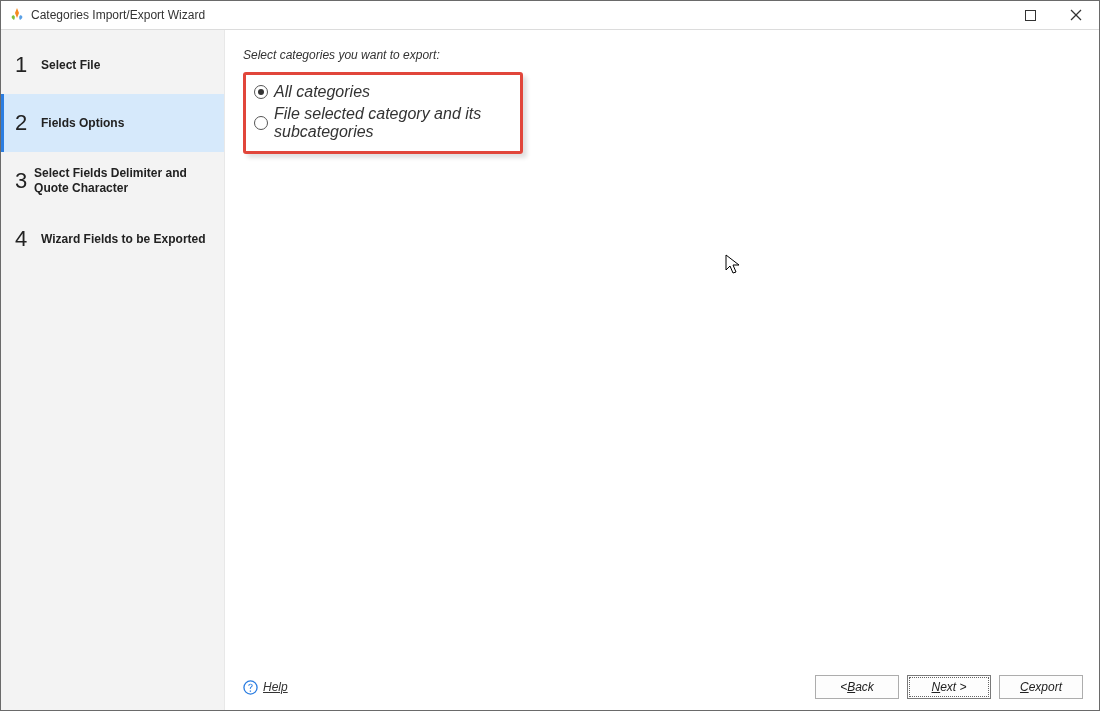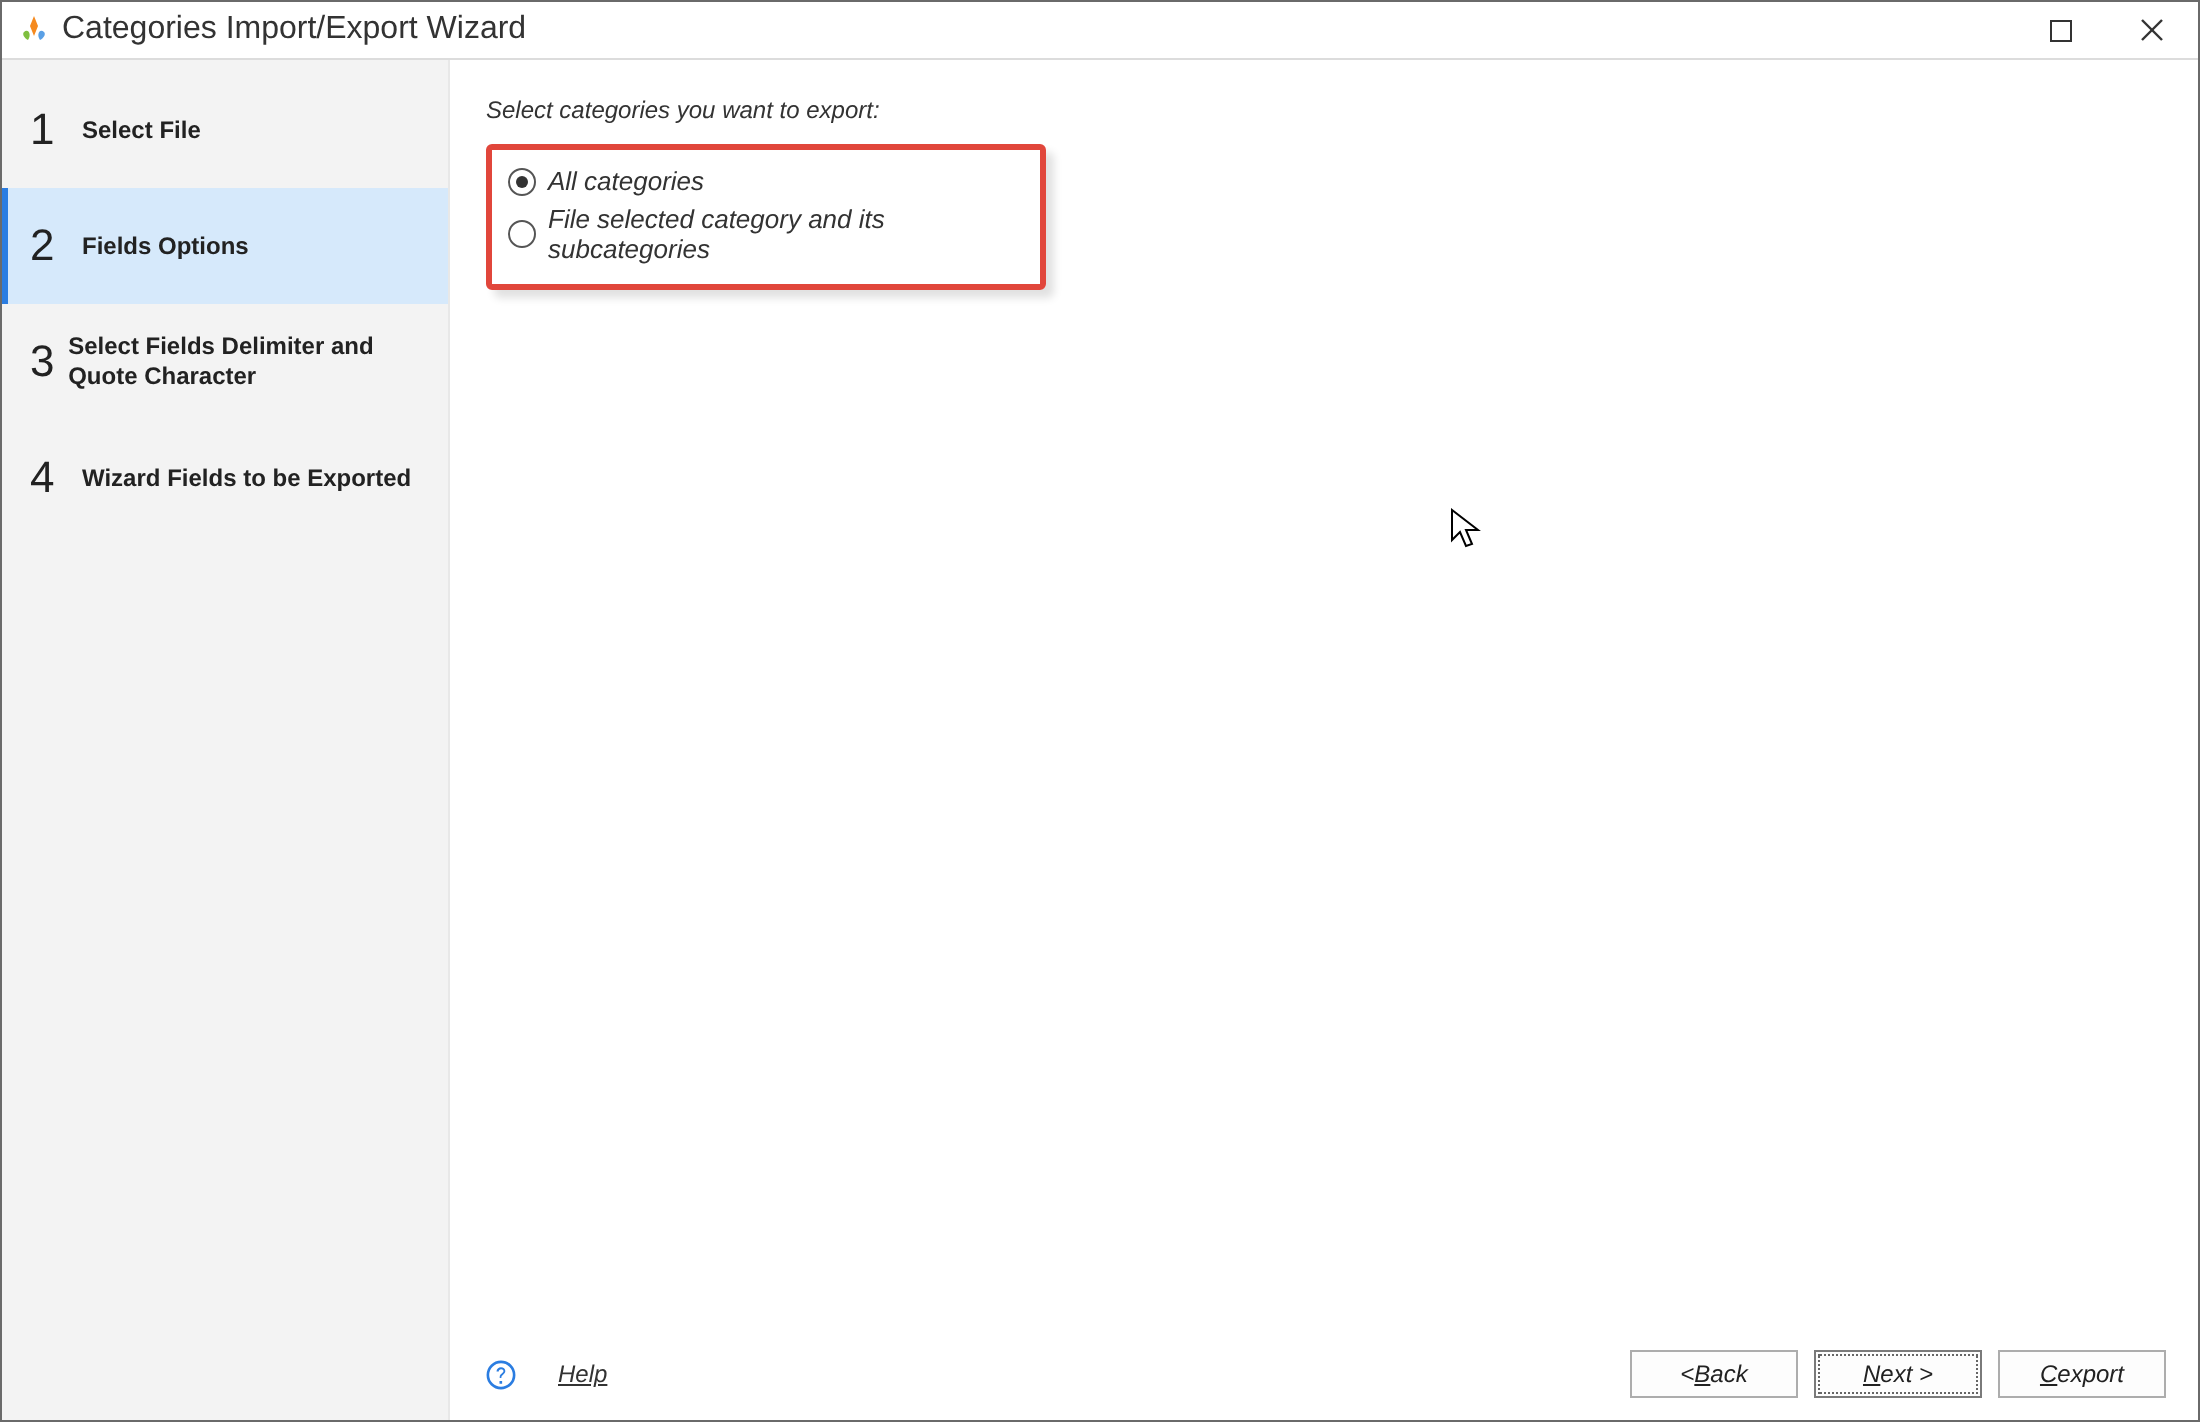--- a/index.html
+++ b/index.html
@@ -29,21 +29,21 @@
     align-items: center;
     border-bottom: 1px solid #dcdcdc;
     padding-left: 8px;
     flex-shrink: 0;
   }
   .titlebar .app-icon {
     width: 16px; height: 16px; margin-right: 6px;
     display: inline-flex; align-items: center; justify-content: center;
   }
   .titlebar .title-text {
-    font-size: 16px;
+    font-size: 12px;
     color: #333;
   }
   .titlebar .win-controls {
     margin-left: auto;
     display: flex;
     height: 100%;
   }
   .win-btn {
     width: 46px;
     display: flex;
@@ -113,21 +113,21 @@
     border: 3px solid #e1463b;
     border-radius: 3px;
     padding: 6px 10px 8px 4px;
     width: 280px;
     box-shadow: 4px 4px 4px rgba(0,0,0,0.12);
   }
   .radio-row {
     display: flex;
     align-items: center;
     padding: 2px 0;
-    font-size: 13px;
+    font-size: 16px;
     color: #333;
     cursor: default;
   }
   .radio-outer {
     width: 14px; height: 14px;
     border: 1px solid #555;
     border-radius: 50%;
     margin: 0 6px 0 4px;
     display: flex; align-items: center; justify-content: center;
     flex-shrink: 0;
@@ -142,21 +142,21 @@
     display: flex;
     align-items: center;
     padding: 0 16px 0 18px;
     flex-shrink: 0;
   }
   .help-link {
     display: flex;
     align-items: center;
     font-size: 12px;
     color: #333;
-    gap: 21px;
+    gap: 5px;
   }
   .help-link .underline { text-decoration: underline; }
   .spacer { flex: 1; }
   .btn {
     min-width: 84px;
     height: 24px;
     border: 1px solid #adadad;
     background: #fdfdfd;
     font-size: 12px;
     color: #222;

